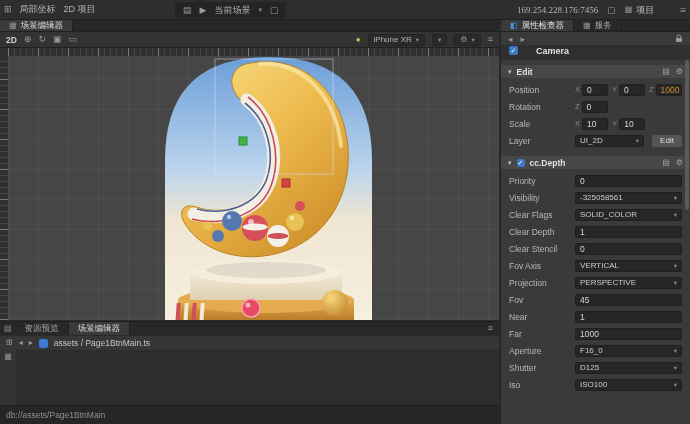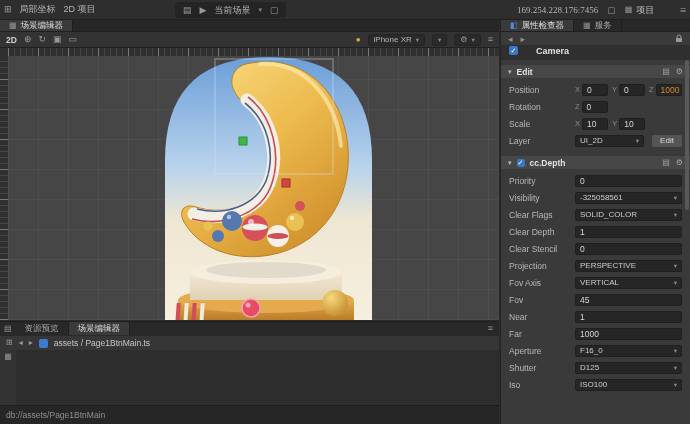--- a/index.html
+++ b/index.html
@@ -404,30 +404,30 @@
       </div>
       <div class="prow">
         <span class="plabel">Clear Depth</span>
         <span class="pinput">1</span>
       </div>
       <div class="prow">
         <span class="plabel">Clear Stencil</span>
         <span class="pinput">0</span>
       </div>
       <div class="prow">
+        <span class="plabel">Fov Axis</span>
+        <span class="pselect">
+          <span class="sval">VERTICAL</span>
+          <span class="scaret">▾</span>
+        </span>
+      </div>
+      <div class="prow">
         <span class="plabel">Projection</span>
         <span class="pselect">
           <span class="sval">PERSPECTIVE</span>
-          <span class="scaret">▾</span>
-        </span>
-      </div>
-      <div class="prow">
-        <span class="plabel">Fov Axis</span>
-        <span class="pselect">
-          <span class="sval">VERTICAL</span>
           <span class="scaret">▾</span>
         </span>
       </div>
       <div class="prow">
         <span class="plabel">Fov</span>
         <span class="pinput">45</span>
       </div>
       <div class="prow">
         <span class="plabel">Near</span>
         <span class="pinput">1</span>

